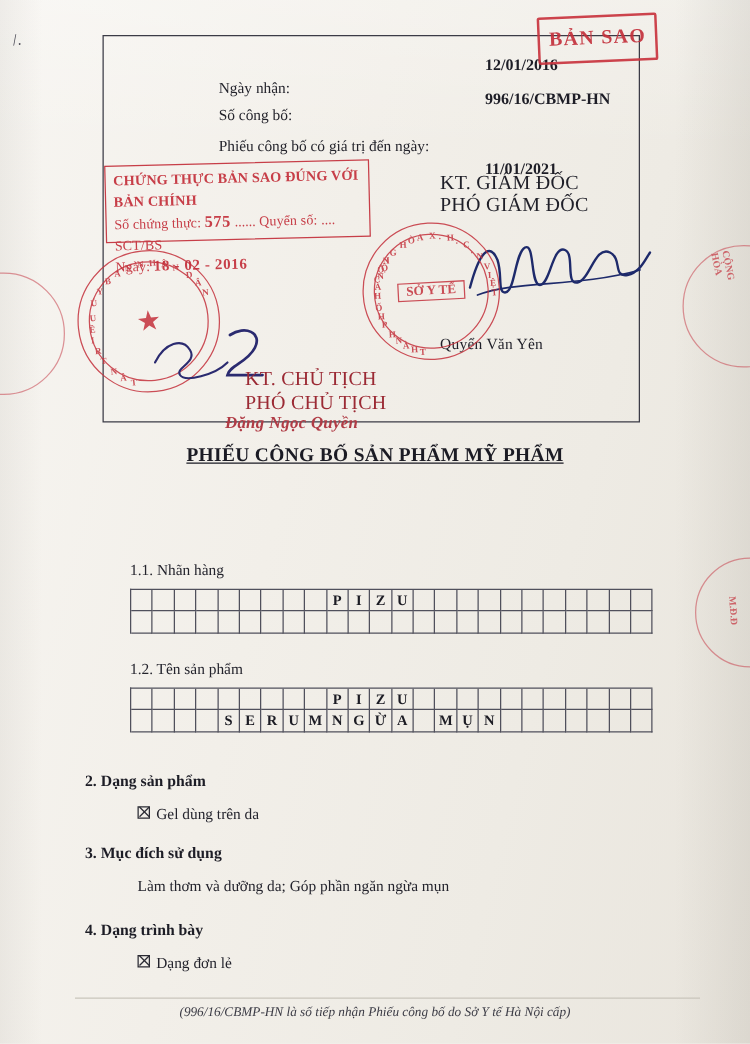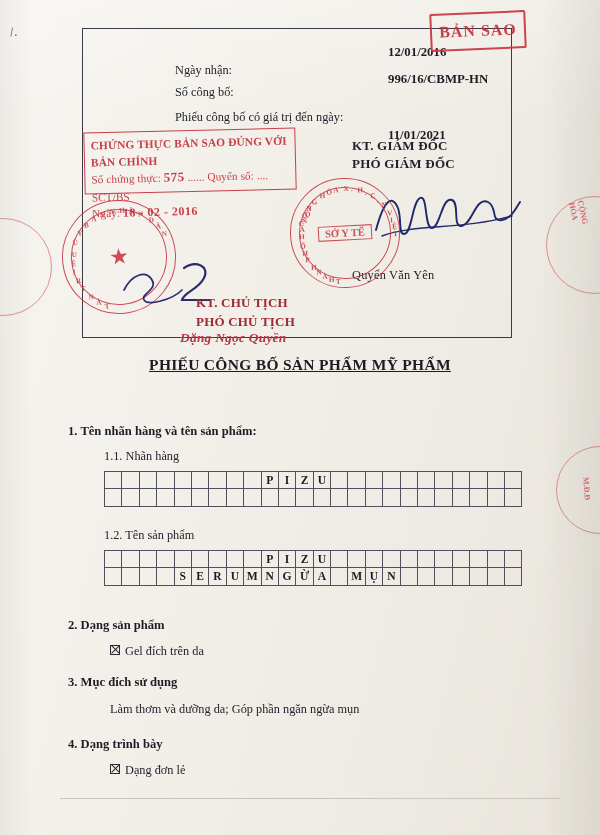--- a/index.html
+++ b/index.html
@@ -57,22 +57,22 @@
     color: #24242c;
   }
   .val {
     position: absolute;
     font-size: 12.8px;
     font-weight: bold;
     color: #1d1d26;
   }
   .sig-title {
     position: absolute;
-    font-size: 13px;
-    font-weight: bold;
+    font-size: 16px;
+    font-weight: normal;
     color: #1f1f28;
     letter-spacing: .2px;
   }
   .ban-sao {
     position: absolute;
     left: 430px;
     top: 12px;
     width: 92px;
     height: 34px;
     border: 2px solid #c9353f;
@@ -403,24 +403,20 @@
   <div class="side-stamp" style="left:546px; top:196px; width:96px; height:96px;"></div>
   <div style="position:absolute; left:560px; top:212px; font-size:8px; font-weight:bold; color:#c4313c; transform:rotate(78deg); opacity:.7;">CỘNG HÒA</div>
 
   <div class="side-stamp" style="left:556px; top:446px; width:86px; height:86px;"></div>
   <div style="position:absolute; left:575px; top:484px; font-size:8px; font-weight:bold; color:#c4313c; transform:rotate(86deg); opacity:.7;">M.Đ.Đ</div>
 
   <div class="side-stamp" style="left:-46px; top:218px; width:96px; height:96px;"></div>
 
   <div class="doc-title t1">PHIẾU CÔNG BỐ SẢN PHẨM MỸ PHẨM</div>
 
-  <div class="sec" style="left:68px; top:424px;">
-    <span>1.</span>
-    <span>Tên nhãn hàng và tên sản phẩm:</span>
-  </div>
 
   <div class="sub" style="left:104px; top:449px;">1.1. Nhãn hàng</div>
   <div class="grid" id="brand-grid" style="left: 104px; top: 471px; flex-direction: column;">
       <div style="display: flex;">
         <div class="cell"></div>
         <div class="cell"></div>
         <div class="cell"></div>
         <div class="cell"></div>
         <div class="cell"></div>
         <div class="cell"></div>
@@ -525,31 +521,32 @@
         <div class="cell"></div>
         <div class="cell"></div>
       </div>
     </div>
 
   <div class="sec" style="left:68px; top:618px;">
     <span>2.</span>
     <span>Dạng sản phẩm</span>
   </div>
   <div class="cbline" style="left:110px; top:644px;">
-    <span class="cbox"></span><span>Gel đích trên da</span>
+    <span class="cbox"></span><span>Gel dùng trên da</span>
   </div>
 
   <div class="sec" style="left:68px; top:675px;">
     <span>3.</span>
     <span>Mục đích sử dụng</span>
   </div>
   <div class="bodytext" style="left:110px; top:702px;">Làm thơm và dưỡng da; Góp phần ngăn ngừa mụn</div>
 
   <div class="sec" style="left:68px; top:737px;">
     <span>4.</span>
     <span>Dạng trình bày</span>
   </div>
   <div class="cbline" style="left:110px; top:763px;">
     <span class="cbox"></span><span>Dạng đơn lẻ</span>
   </div>
 
   <div class="footer-rule"></div>
+  <div class="footer-note">(996/16/CBMP-HN là số tiếp nhận Phiếu công bố do Sở Y tế Hà Nội cấp)</div>
 </div>
 
 </body></html>

